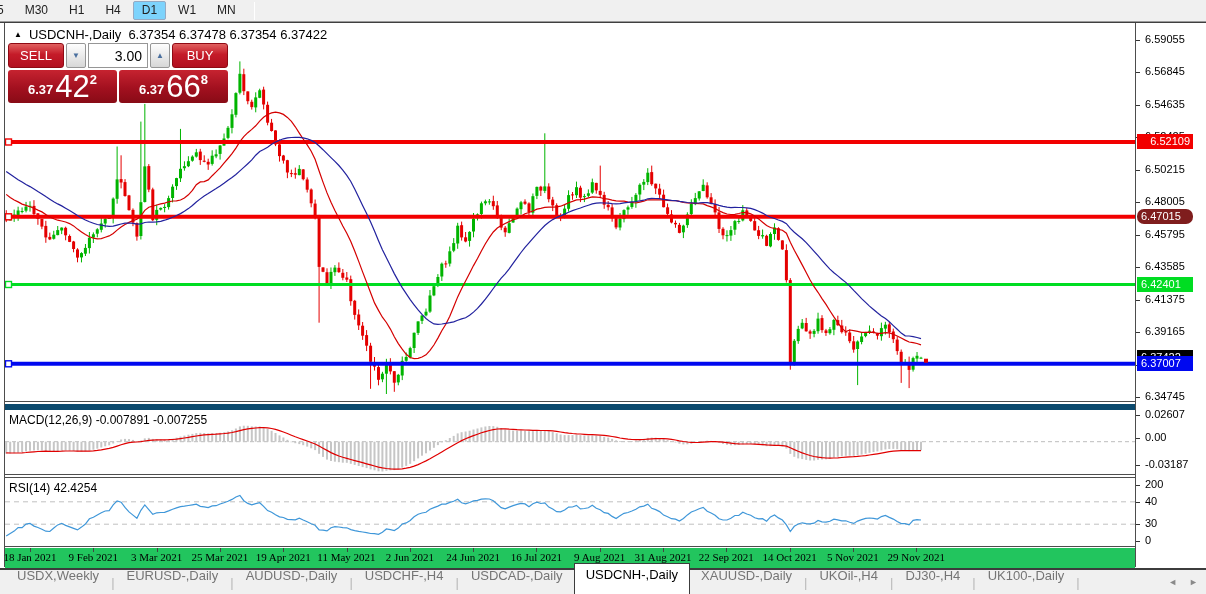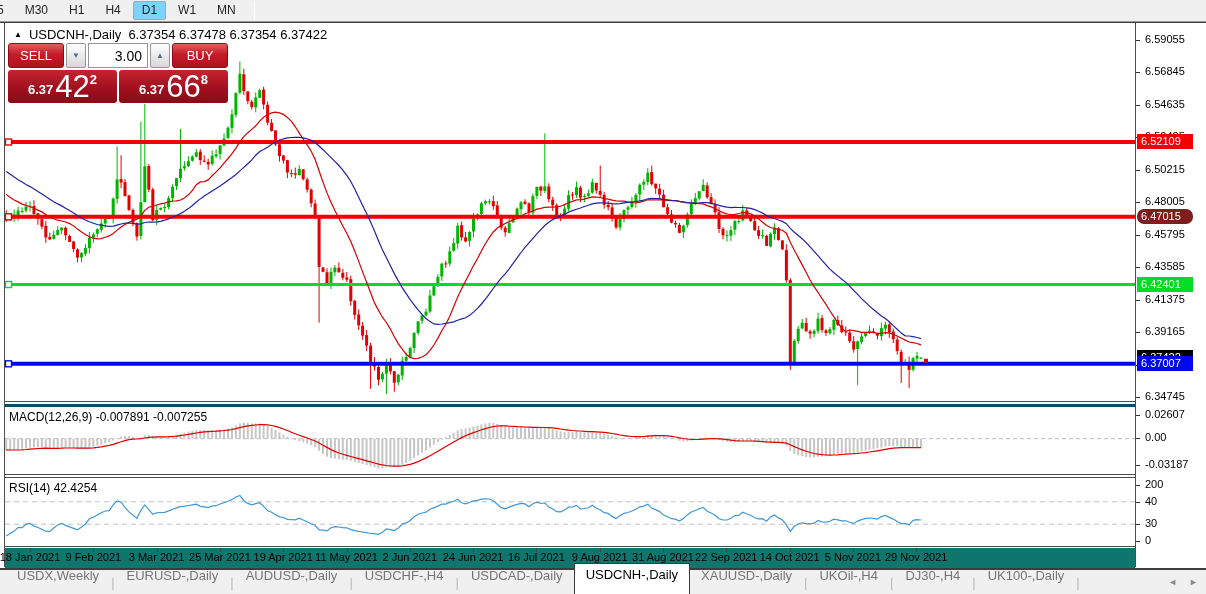--- a/index.html
+++ b/index.html
@@ -12,38 +12,38 @@
           font-size:12px;color:#222;padding-left:0;}
   .tf-btn{padding:1px 8px 2px;border:1px solid transparent;border-radius:2px;white-space:nowrap;}
   .tf-btn.first{margin-left:-12px;}
   .tf-btn.active{background:#7dd3fc;border-color:#96aac3;}
   .tf-sep{width:1px;height:18px;background:#a8a8a8;border-right:1px solid #fff;margin-left:6px;}
   .win-top{position:absolute;top:22px;left:0;width:1206px;height:1px;background:#3f3f3f;}
   
   .main-plot{position:absolute;left:5px;top:23px;width:1130px;height:379px;background:#fff;
              border-bottom:1px solid #4d4d4d;}
   .macd-pane{position:absolute;left:5px;top:404px;width:1130px;height:71px;background:#fff;
-             border-top:3px solid #0c4a6e;border-bottom:1px solid #4d4d4d;}
+             border-top:6px solid #0c4a6e;border-bottom:1px solid #4d4d4d;}
   .rsi-pane{position:absolute;left:5px;top:477px;width:1130px;height:70px;background:#fff;
             border-top:1px solid #4d4d4d;border-bottom:1px solid #4d4d4d;}
   .vline{position:absolute;top:23px;width:1px;height:544px;background:#4d4d4d;}
   .pane-label{position:absolute;top:3px;left:4px;font-size:12px;color:#000;z-index:3;white-space:nowrap;}
   .chart-title{position:absolute;left:9px;top:4px;font-size:13px;color:#000;z-index:4;
                display:flex;align-items:center;gap:7px;white-space:nowrap;}
   .chart-title .tri{font-size:8px;line-height:1;}
   svg{display:block;}
   
   .price-col{position:absolute;left:1136px;top:23px;width:70px;height:544px;background:#fff;
              font-size:11px;color:#000;}
   .ptick{position:absolute;left:9px;white-space:nowrap;}
   .pdash{position:absolute;left:0;width:4px;height:1px;background:#333;}
   .badge{position:absolute;left:1px;min-width:56px;color:#fff;font-size:11px;
          padding:1px 3px 2px 4px;white-space:nowrap;z-index:2;}
   
-  .date-strip{position:absolute;left:5px;top:548px;width:1130px;height:29px;background:#0f766e;}
+  .date-strip{position:absolute;left:5px;top:548px;width:1130px;height:29px;background:#22c55e;font-family:Liberation Serif, serif;}
   .dlabel{position:absolute;top:3px;transform:translateX(-50%);font-size:11px;color:#000;white-space:nowrap;}
   .dtick{position:absolute;top:0;width:1px;height:4px;background:#444;}
   
   .tab-bar{position:absolute;left:0;top:568px;width:1206px;height:26px;background:#f0f0f0;
            border-top:2px solid #3c3c3c;display:flex;align-items:center;font-size:13px;
            color:#757575;padding:0 6px;}
   .tab{padding:3px 11px 16px;white-space:nowrap;}
   .tab.active{background:#fff;border:1px solid #3c3c3c;border-bottom:1px solid #fff;
               color:#000;position:relative;top:-1px;z-index:2;}
   .tab-sep{color:#b8b8b8;padding:0 1px;}
@@ -881,21 +881,21 @@
       <div class="pdash" style="top: 442.459px;"></div>
       <div class="ptick" style="top: 455px;">200</div>
       <div class="pdash" style="top: 462px;"></div>
       <div class="ptick" style="top: 471.8px;">40</div>
       <div class="pdash" style="top: 478.8px;"></div>
       <div class="ptick" style="top: 494.2px;">30</div>
       <div class="pdash" style="top: 501.2px;"></div>
       <div class="ptick" style="top: 511px;">0</div>
       <div class="pdash" style="top: 518px;"></div>
       <div class="badge" style="background: rgb(0, 0, 0); top: 326.659px;">6.37422</div>
-      <div class="badge" style="background: rgb(242, 0, 0); top: 110.995px;">6.52109</div>
+      <div class="badge" style="background: rgb(242, 0, 0); top: 110.995px; text-align: right;">6.52109</div>
       <div class="badge" style="background: #7f1d1d; top: 185.795px; border-radius: 7px;">6.47015</div>
       <div class="badge" style="background: rgb(0, 221, 34); top: 253.547px;">6.42401</div>
       <div class="badge" style="background: rgb(0, 8, 240); top: 332.753px;">6.37007</div>
     </div>
 
   <div class="date-strip" id="date-strip">
       <div class="dtick" style="left: 25px;"></div>
       <div class="dlabel" style="left: 25px;">18 Jan 2021</div>
       <div class="dtick" style="left: 88.3px;"></div>
       <div class="dlabel" style="left: 88.3px;">9 Feb 2021</div>

